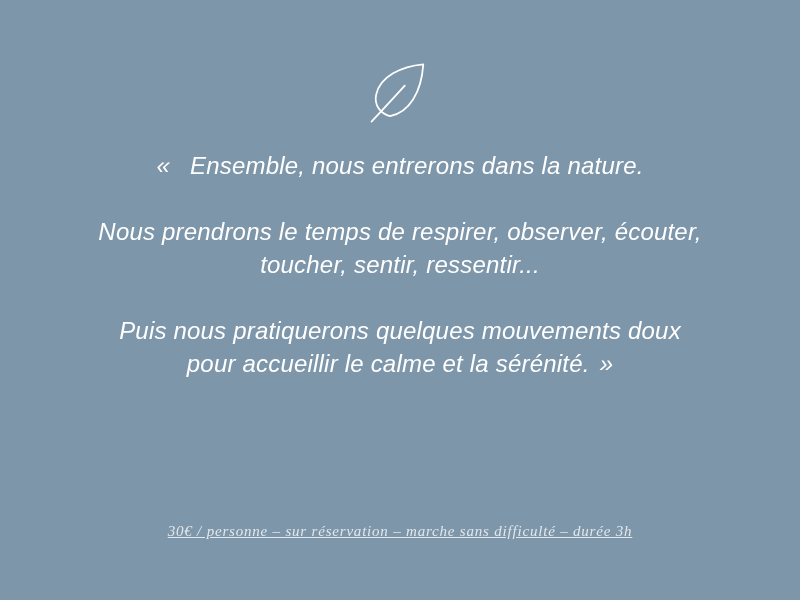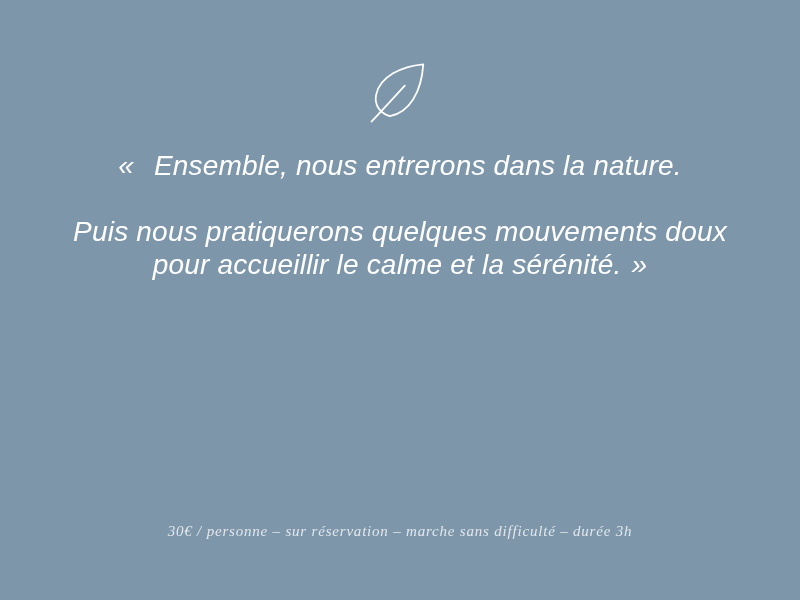--- a/index.html
+++ b/index.html
@@ -29,41 +29,42 @@
     height: 74px;
   }
   .leaf-wrap svg { display: block; width: 100%; height: 100%; }
   .quote {
     position: absolute;
     top: 149px;
     left: 0;
     width: 800px;
     text-align: center;
     font-style: italic;
-    font-size: 28px;
+    font-size: 24px;
     line-height: 33px;
     letter-spacing: 0.2px;
     color: var(--quote-color);
   }
   .quote p { margin: 0 0 33px 0; }
   .quote p:last-child { margin-bottom: 0; margin-top: 9px; }
   .quote .line { display: block; }
   .open-mark { margin-right: 20px; }
   .close-mark { margin-left: 10px; }
   .caption {
     position: absolute;
     top: 523px;
     left: 0;
     width: 800px;
     text-align: center;
     font-family: "Liberation Serif", serif;
     font-style: italic;
     font-size: 15px;
     letter-spacing: 0.8px;
     color: var(--caption-color);
+    text-decoration: underline;
   }
 </style>
 </head>
 <body>
 
 <div class="canvas">
 
   <div class="leaf-wrap">
     <svg viewBox="0 0 80 80" fill="none" stroke="#ffffff" stroke-width="1.9" stroke-linecap="round" stroke-linejoin="round">
       <path d="M63 9 C40 11 16 22 12 42 C10 53 16 62 27 65 C48 61 61 39 63 9 Z"></path>
@@ -71,20 +72,24 @@
     </svg>
   </div>
 
   <div class="quote">
     <p>
       <span class="line">
         <span class="open-mark">«</span><span>Ensemble, nous entrerons dans la nature.</span>
       </span>
     </p>
     <p>
+      <span class="line">Nous prendrons le temps de respirer, observer, écouter,</span>
+      <span class="line">toucher, sentir, ressentir...</span>
+    </p>
+    <p>
       <span class="line">Puis nous pratiquerons quelques mouvements doux</span>
       <span class="line">
         <span>pour accueillir le calme et la sérénité.</span><span class="close-mark">»</span>
       </span>
     </p>
   </div>
 
   <div class="caption">30€ / personne – sur réservation – marche sans difficulté – durée 3h</div>
 
 </div>

